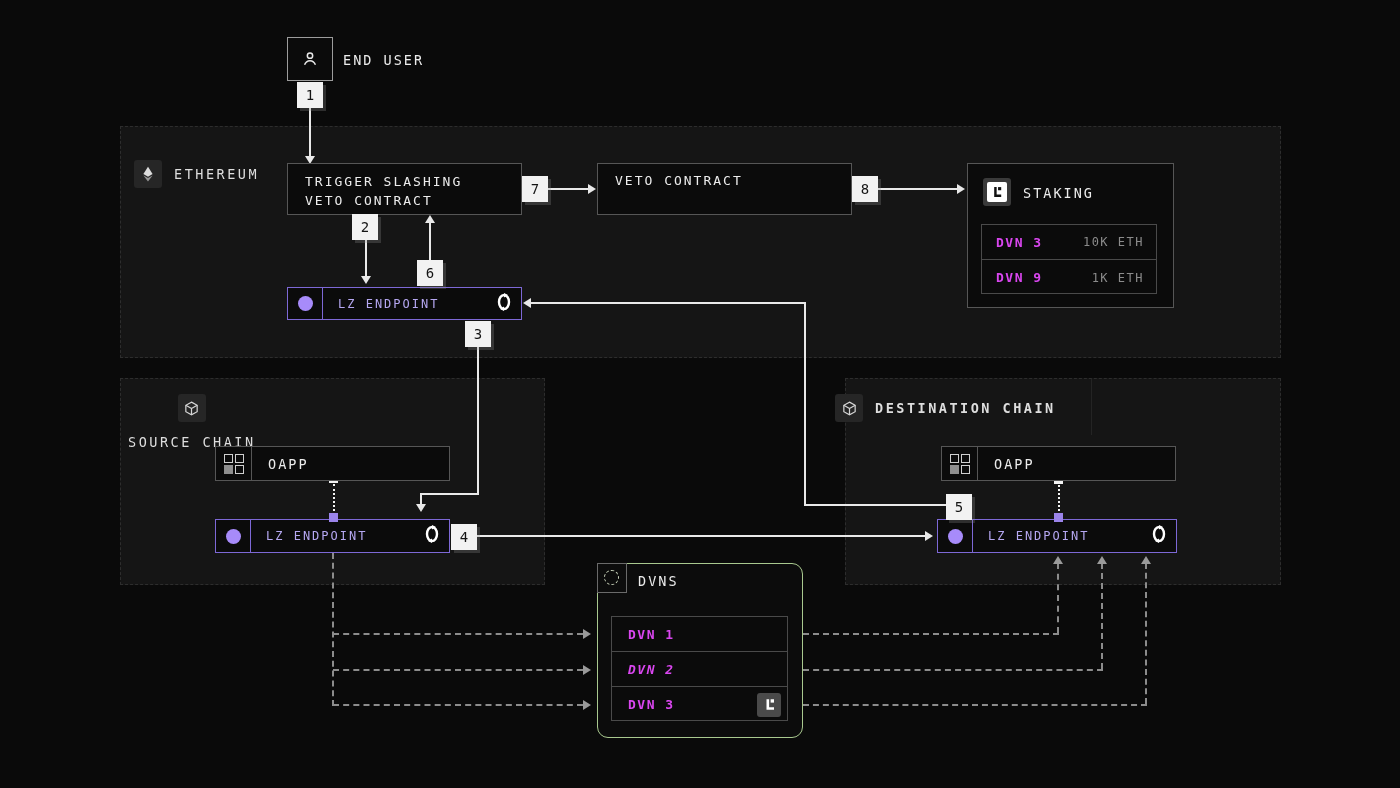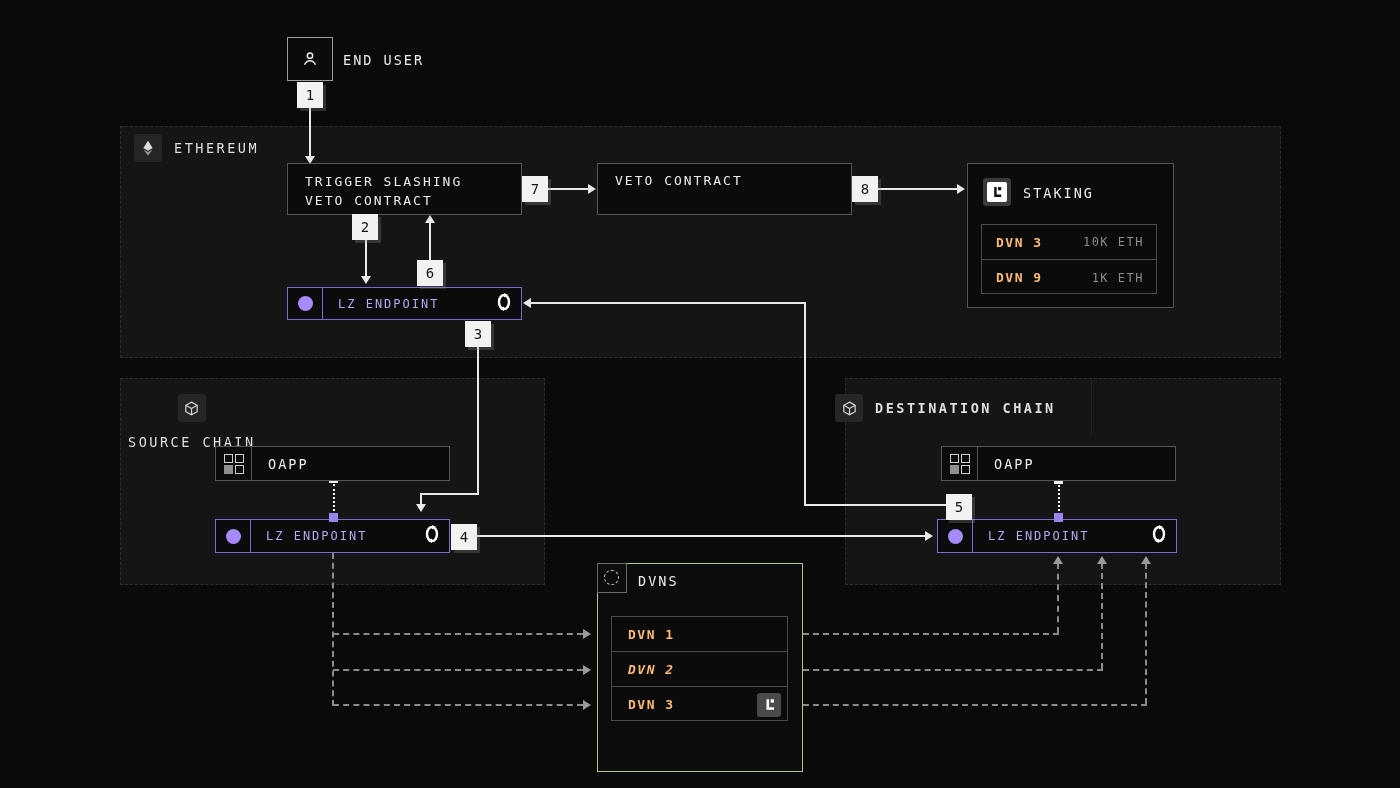--- a/index.html
+++ b/index.html
@@ -28,21 +28,21 @@
 
   .cellico { width:36px; border-right:1px solid #565656; display:flex; align-items:center; justify-content:center; }
   .gridico { display:grid; grid-template-columns:9px 9px; grid-template-rows:9px 9px; gap:2px; }
   .gridico span { border:1.5px solid #cfcfcf; }
   .gridico span.fill { border:none; background:#8f8f8f; }
 
   .rowbox { position:absolute; border:1px solid #4a4a4a; background:#0b0b0b; }
   .drow { height:35px; display:flex; align-items:center; justify-content:space-between;
           padding:0 12px 0 14px; border-bottom:1px solid #4a4a4a; position:relative; }
   .drow:last-child { border-bottom:none; }
-  .dname { font-size:13px; letter-spacing:1.5px; color:#fdba74; font-weight:bold; }
+  .dname { font-size:13px; letter-spacing:1.5px; color:#d946ef; font-weight:bold; }
   .dstake { font-size:12px; letter-spacing:1.5px; color:#8b8b8b; }
 
   .badge { position:absolute; width:26px; height:26px; background:#f2f2f2; color:#141414;
            font-size:14px; display:flex; align-items:center; justify-content:center;
            box-shadow:3px 3px 0 rgba(140,140,140,0.28); z-index:6; }
 
   .lnh { position:absolute; height:2px; background:#e9e9e9; z-index:3; }
   .lnv { position:absolute; width:2px; background:#e9e9e9; z-index:3; }
   .dashh { position:absolute; height:0; border-top:2px dashed #8c8c8c; z-index:2; }
   .dashv { position:absolute; width:0; border-left:2px dashed #8c8c8c; z-index:2; }
@@ -68,21 +68,21 @@
 </head>
 <body>
 
 <div id="canvas">
 
   <div class="sec" style="left:120px; top:126px; width:1161px; height:232px;"></div>
   <div class="sec" style="left:120px; top:378px; width:425px; height:207px;"></div>
   <div class="sec" style="left:845px; top:378px; width:436px; height:207px;"></div>
   <div style="position:absolute; left:1091px; top:379px; width:1px; height:56px; background:#242424;"></div>
 
-  <div class="sec-head" style="left:134px; top:134px;">
+  <div class="sec-head" style="left:134px; top:160px;">
     <span class="plate">
       <svg width="16" height="16" viewBox="0 0 16 16">
         <path d="M8 0.8 L12.6 8.1 L8 10.8 L3.4 8.1 Z" fill="#dcdcdc"></path>
         <path d="M8 12.1 L12.6 9.4 L8 15.4 L3.4 9.4 Z" fill="#969696"></path>
       </svg>
     </span>
     <span class="seclabel">ETHEREUM</span>
   </div>
 
   <div class="sec-head" style="left:128px; top:394px;flex-direction:column;">
@@ -260,21 +260,21 @@
     <span class="swap">
       <svg width="14" height="18" viewBox="0 0 14 18">
         <path d="M7 2 A 5 7 0 0 1 7 16" fill="none" stroke="#fff" stroke-width="2.4"></path>
         <path d="M7 16 A 5 7 0 0 1 7 2" fill="none" stroke="#fff" stroke-width="2.4"></path>
         <polygon points="7,0 11,2 7,4.4" fill="#fff"></polygon>
         <polygon points="7,18 3,16 7,13.6" fill="#fff"></polygon>
       </svg>
     </span>
   </div>
 
-  <div class="dvns" style="left:597px; top:563px; width:206px; height:209px;">
+  <div class="dvns" style="left:597px; top:563px; width:206px; height:175px;border-radius:11px;">
     <div class="dvns-ico">
         <span class="dashcircle"></span>
       </div>
     <div class="nlabel" style="position:absolute; left:40px; top:9px;">DVNS</div>
     <div class="rowbox" style="left:13px; top:52px; width:177px; height:105px;">
       <div class="drow" style="padding-left:16px;">
         <span class="dname">DVN 1</span>
       </div>
       <div class="drow" style="padding-left:16px;font-style:italic;">
         <span class="dname">DVN 2</span>

